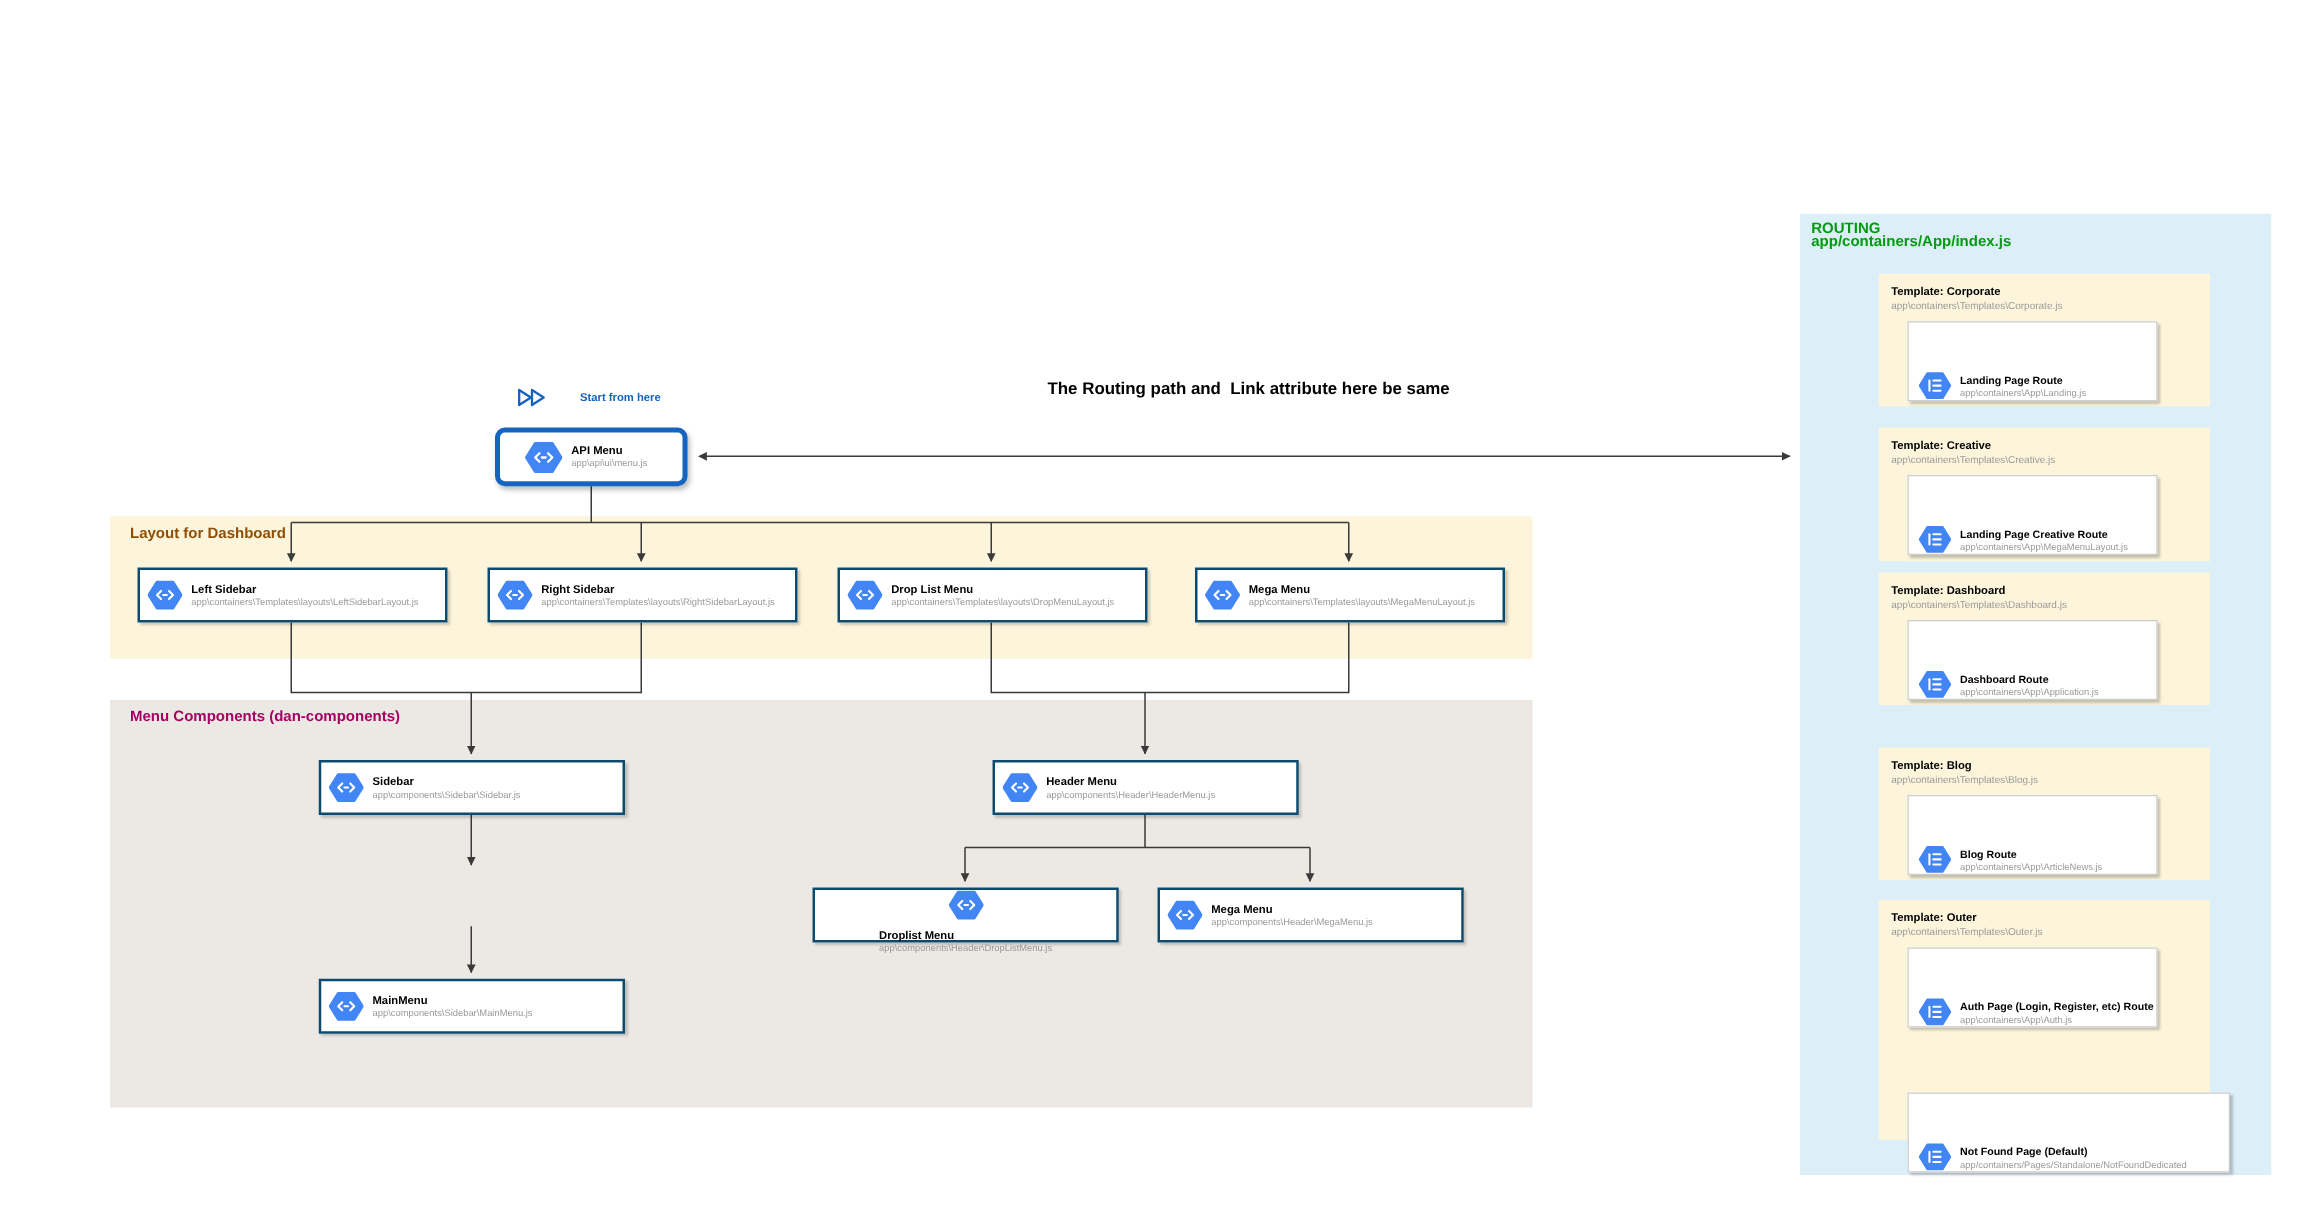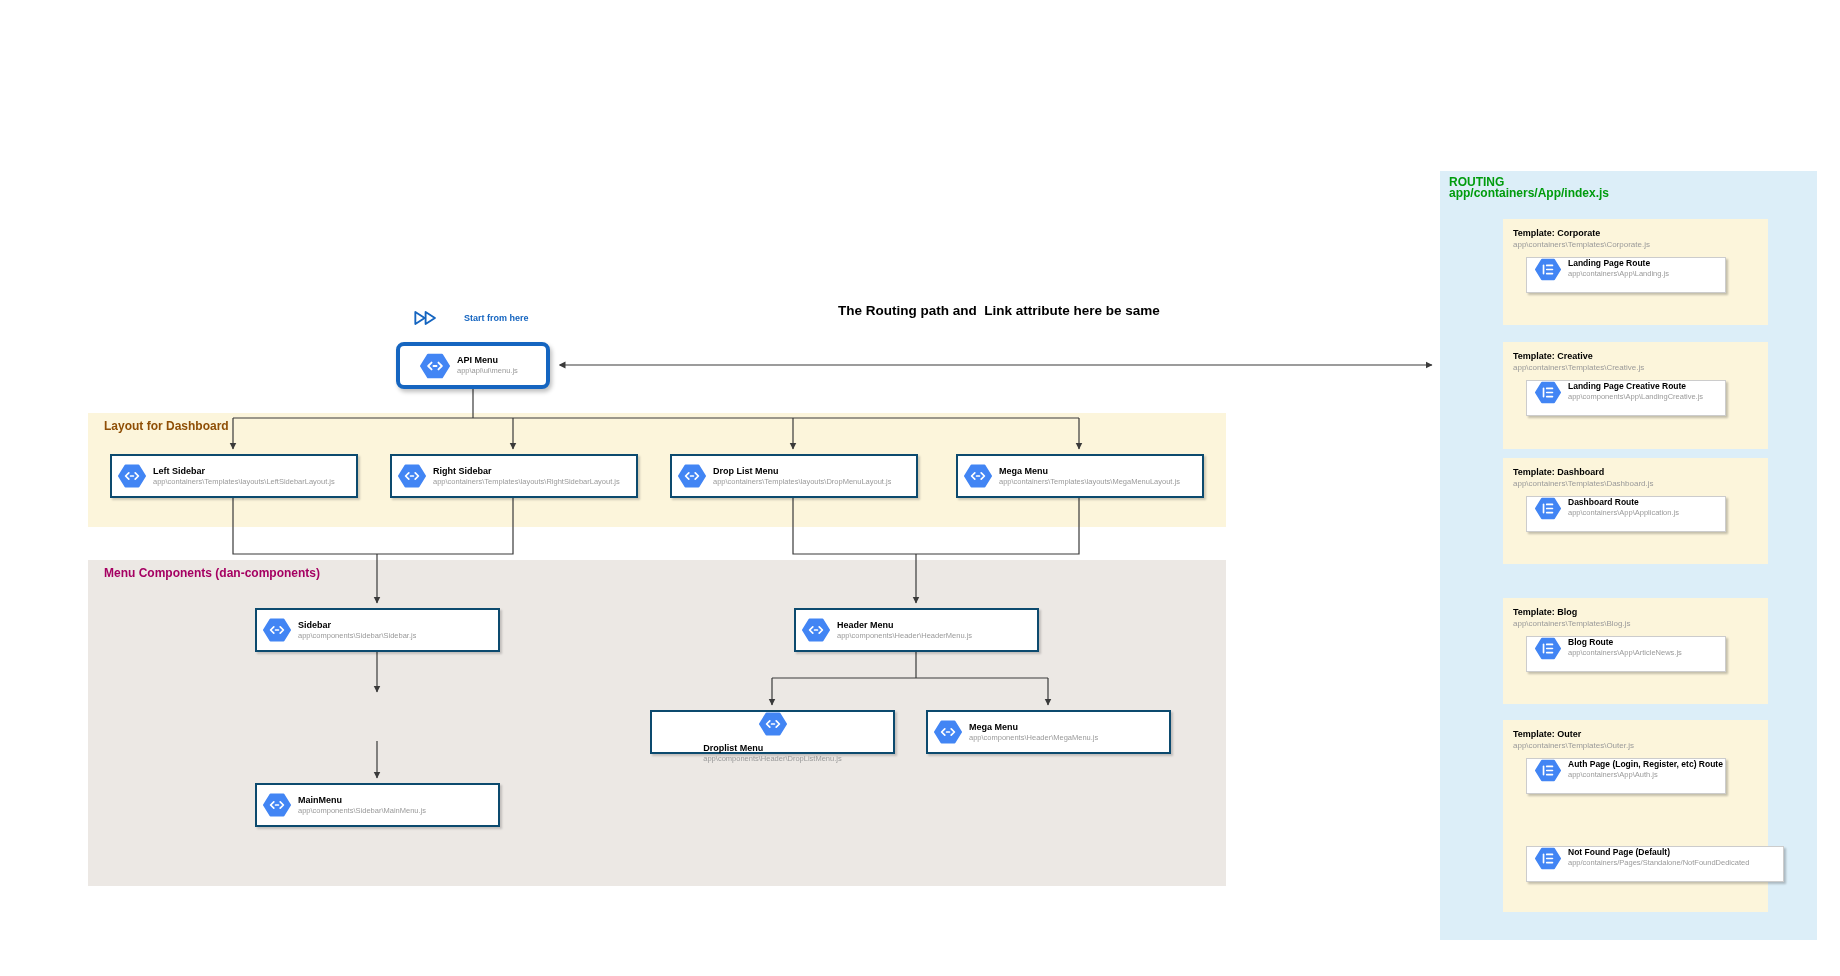--- a/index.html
+++ b/index.html
@@ -53,23 +53,23 @@
   
   .note{position:absolute;left:838px;top:303px;font-size:13.5px;font-weight:bold;color:#000;white-space:pre;}
   
   .tpl{
     position:absolute;box-sizing:border-box;background:var(--layout_region_bg,#FCF5DB);
     padding:8px 10px 0 10px;
   }
   .tpl-title{font-size:9px;font-weight:bold;color:#000;line-height:12px;white-space:nowrap;}
   .tpl-path{font-size:8px;color:var(--path_text,#9A9A9A);line-height:11px;white-space:nowrap;}
   .route-card{
-    box-sizing:border-box;width:200px;height:36px;margin:7px 0 0 13px;
+    box-sizing:border-box;width:200px;height:64px;margin:7px 0 0 13px;
     background:#fff;border:1px solid #ccc;box-shadow:2px 2px 2px rgba(0,0,0,0.22);
-    display:flex;align-items:flex-start;gap:7px;padding:0 8px;
+    display:flex;align-items:flex-end;gap:7px;padding:0 8px;
   }
   .route-card.wide{width:258px;margin-top:52px;}
   .route-title{font-size:8.5px;font-weight:bold;color:#000;line-height:11px;white-space:nowrap;}
   .route-path{font-size:7.5px;color:var(--path_text,#9A9A9A);line-height:10px;white-space:nowrap;}
   .hexfill{fill:var(--hex_icon,#4285F4);stroke:var(--hex_icon,#4285F4);}
 </style>
 </head>
 <body>
 
 <svg width="0" height="0" style="position:absolute">
@@ -258,21 +258,21 @@
 
   <div class="tpl" style="left:1503px;top:342px;width:265px;height:107px;">
     <div class="tpl-title">Template: Creative</div>
     <div class="tpl-path">app\containers\Templates\Creative.js</div>
     <div class="route-card">
       <svg class="hex-ic" width="26" height="23" viewBox="0 0 28 24">
           <use href="#ic-routes"></use>
         </svg>
       <div>
         <div class="route-title">Landing Page Creative Route</div>
-        <div class="route-path">app\components\App\LandingCreative.js</div>
+        <div class="route-path">app\containers\App\MegaMenuLayout.js</div>
       </div>
     </div>
   </div>
 
   <div class="tpl" style="left:1503px;top:458px;width:265px;height:106px;">
     <div class="tpl-title">Template: Dashboard</div>
     <div class="tpl-path">app\containers\Templates\Dashboard.js</div>
     <div class="route-card">
       <svg class="hex-ic" width="26" height="23" viewBox="0 0 28 24">
           <use href="#ic-routes"></use>

